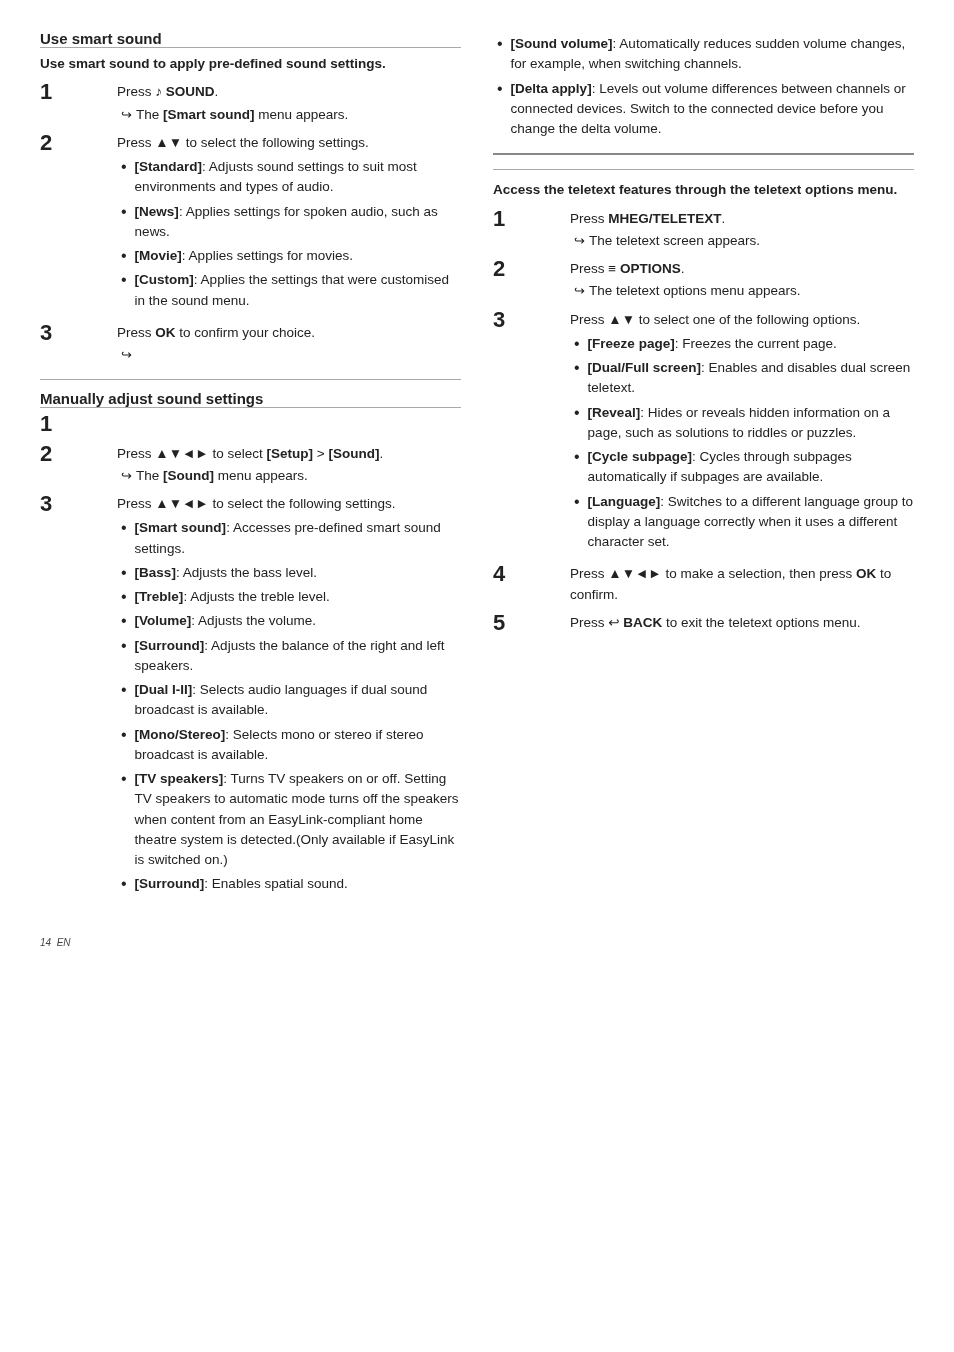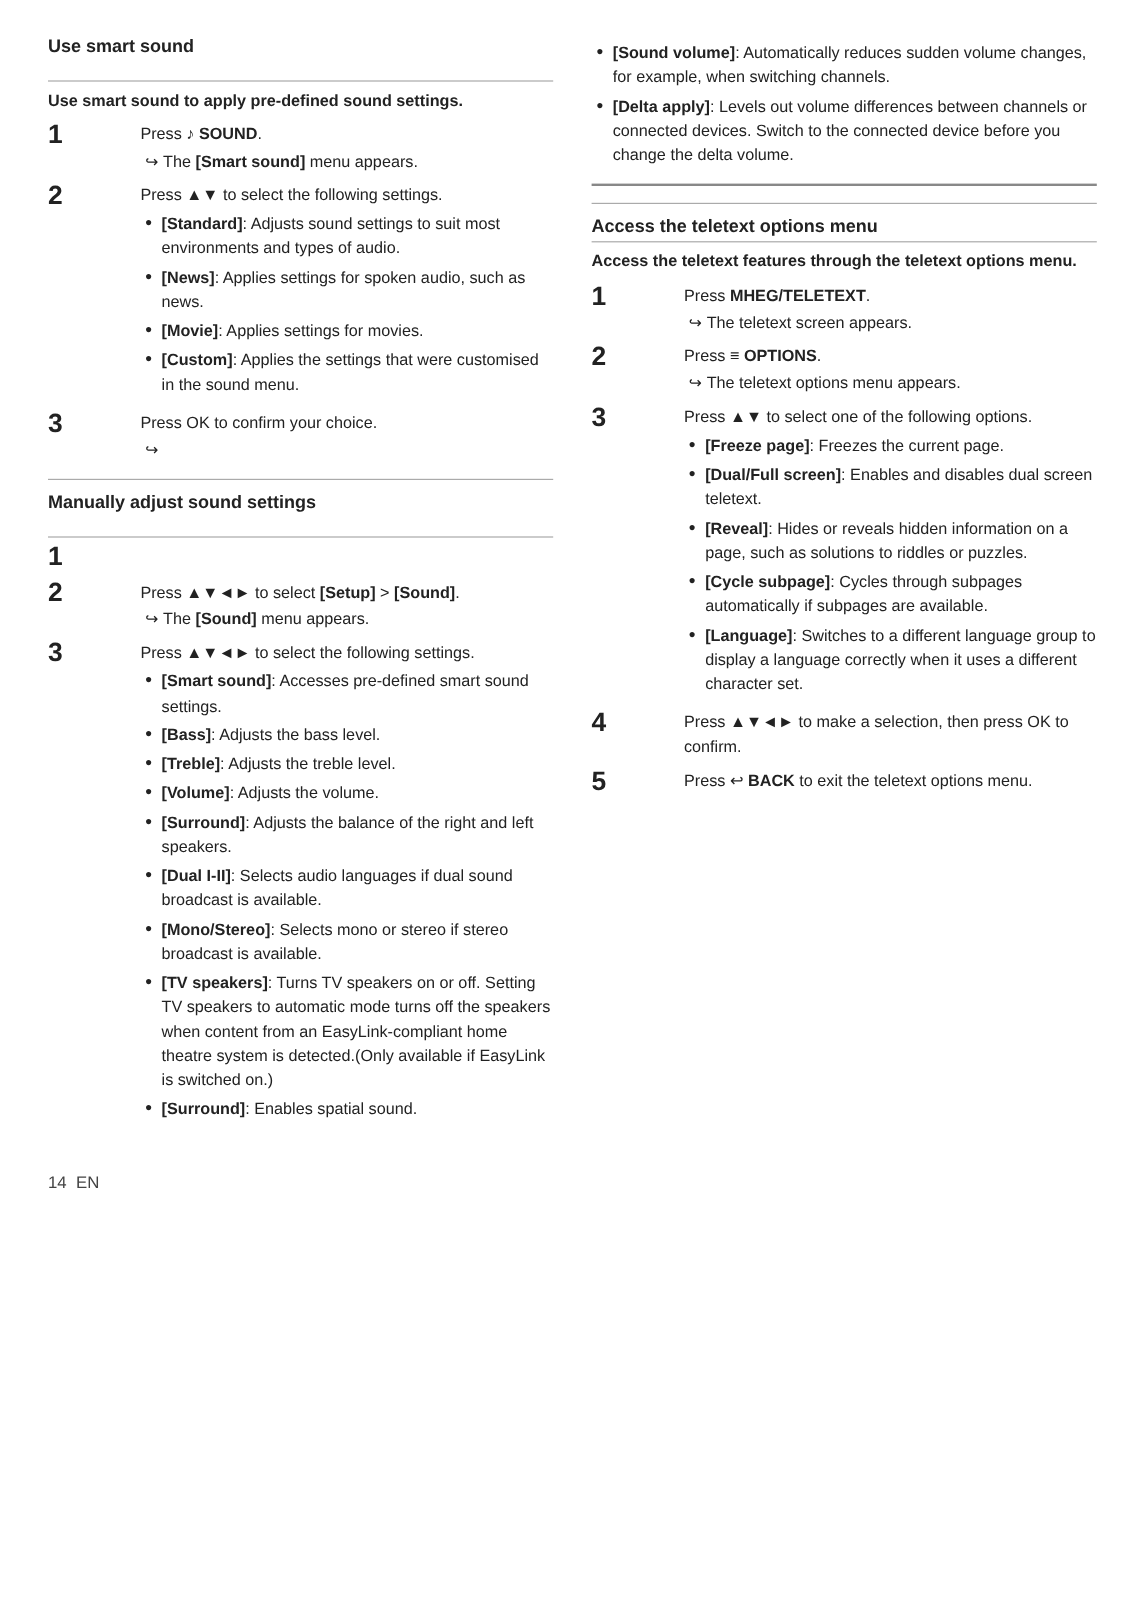--- a/index.html
+++ b/index.html
@@ -17,21 +17,21 @@
       gap: 32px;
     }
     .col {
       flex: 1;
     }
     h2.section-title {
       font-size: 15px;
       font-weight: bold;
       margin-bottom: 6px;
       border-bottom: 1px solid #aaa;
-      padding-bottom: 20px;
+      padding-bottom: 0;
     }
     h1.big-title {
       font-size: 26px;
       font-weight: bold;
       margin-bottom: 8px;
       margin-top: 12px;
       line-height: 1.2;
     }
     h2.sub-title {
       font-size: 15px;
@@ -92,25 +92,26 @@
     .bullet-list li .dot {
       margin-right: 8px;
       margin-top: 2px;
       font-size: 16px;
       line-height: 1;
     }
     .icon-sound::before { content: '♪'; }
     .icon-menu::before { content: '⌂'; }
     .icon-options::before { content: '≡'; }
     .icon-back::before { content: '↩'; }
-    .ok-bold { font-weight: normal; }
+    .ok-bold { font-weight: bold; }
     .page-footer {
       margin-top: 30px;
-      font-size: 14px;
+      font-size: 10px;
       color: #444;
+      font-style: italic;
     }
     .top-hr {
       border: none;
       border-top: 2px solid #888;
       margin-bottom: 12px;
     }
   </style>
 </head>
 <body>
 
@@ -243,21 +244,20 @@
           <span class="dot">•</span>
           <span><strong>[Delta apply]</strong>: Levels out volume differences between channels or connected devices. Switch to the connected device before you change the delta volume.</span>
         </li>
     </ul>
 
     <hr class="top-hr">
 
 
     <hr class="section-divider">
 
-    <h2 class="sub-title">Access the teletext options menu</h2>
     <p class="intro">Access the teletext features through the teletext options menu.</p>
 
     <div class="step-block">
       <div class="step-num">1</div>
       <div class="step-content">
         <span>Press <strong>MHEG/TELETEXT</strong>.</span>
         <div class="arrow-result">
           <span class="arrow">↪</span>
           <span>The teletext screen appears.</span>
         </div>

